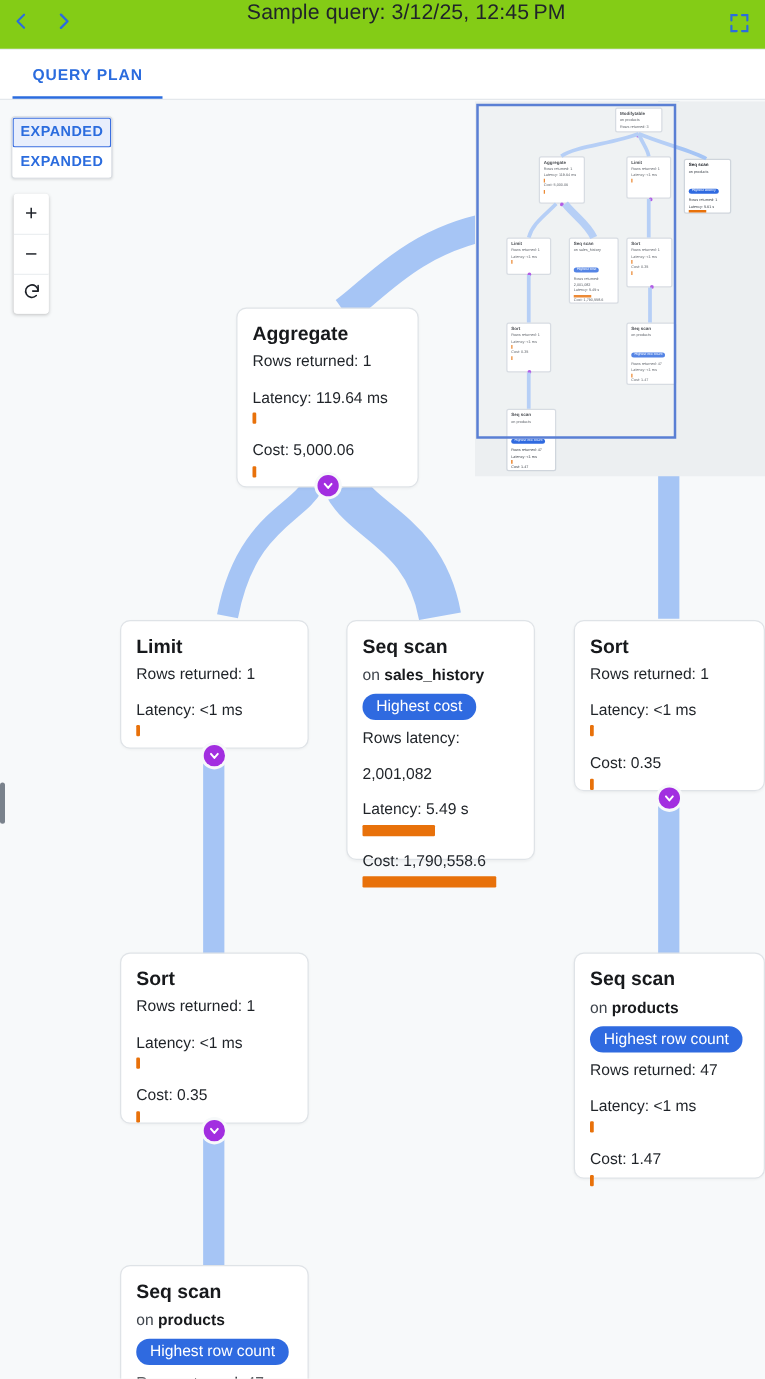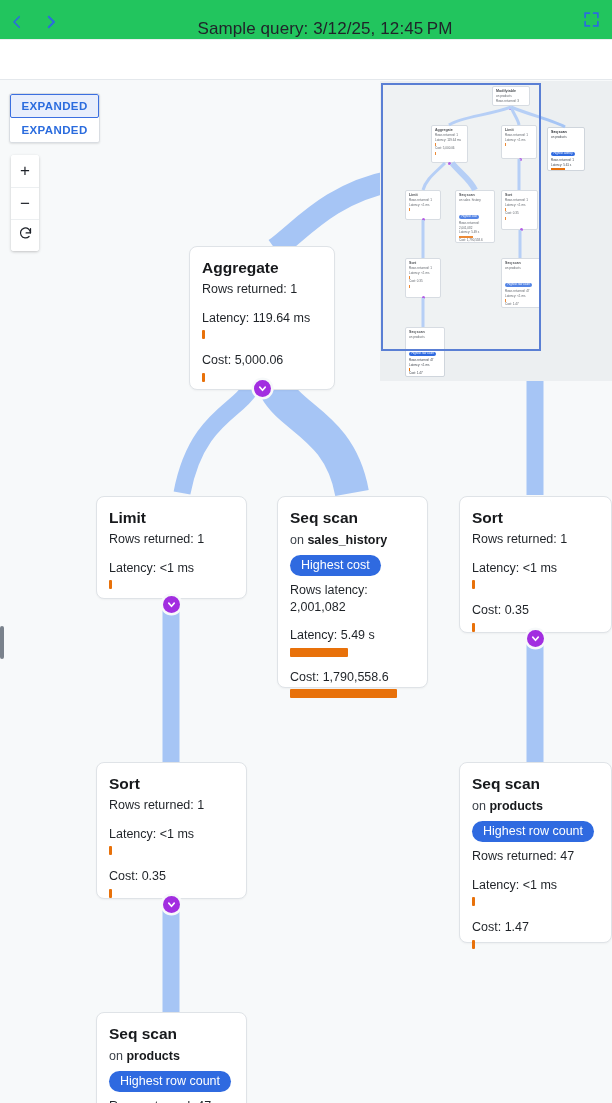--- a/index.html
+++ b/index.html
@@ -7,21 +7,21 @@
     width: 612px; height: 1103px;
     font-family: "Liberation Sans", sans-serif;
     background: #f7f9fa;
     overflow: hidden;
   }
   #root { position: relative; width: 612px; height: 1103px; }
 
   
   .header {
     position: absolute; top: 0; left: 0; width: 612px; height: 40px;
-    background: #22c55e; display: flex; align-items: flex-end;
+    background: #84cc16; display: flex; align-items: flex-start;
     border-bottom: 1px solid #eceff1;
   }
   .nav-arrow {
     width: 34px; height: 34px; display: flex; align-items: center;
     justify-content: center; color: #2b6cde; font-size: 20px;
     cursor: pointer; user-select: none;
   }
   .nav-arrow svg { display: block; }
   .header-title {
     flex: 1; text-align: center; font-size: 17px; color: #20242a;
@@ -51,21 +51,21 @@
 
   
   .canvas {
     position: absolute; top: 81px; left: 0; width: 612px; height: 1022px;
     background: #f7f9fa; overflow: hidden;
   }
   .edge-layer { position: absolute; inset: 0; }
 
   
   .mode-toggle {
-    position: absolute; left: 9px; top: 12px; width: 91px;
+    position: absolute; left: 9px; top: 12px; width: 81px;
     background: #fff; border: 1px solid #d9dde2; border-radius: 3px;
     box-shadow: 0 1px 2px rgba(0,0,0,.10); overflow: hidden; z-index: 30;
   }
   .mode-btn {
     height: 24px; display: flex; align-items: center; justify-content: center;
     font-size: 11.5px; font-weight: bold; letter-spacing: .4px;
     color: #2b6cde; cursor: pointer; background: #fff;
   }
   .mode-btn.sel { background: #e8eefc; border: 1.5px solid #3b6fe0; border-radius: 2px; }
 
@@ -176,20 +176,23 @@
           <polyline points="3 9 3 3 9 3"></polyline>
             <polyline points="15 3 21 3 21 9"></polyline>
           <polyline points="21 15 21 21 15 21"></polyline>
             <polyline points="9 21 3 21 3 15"></polyline>
         </svg>
       </span>
     </div>
   </div>
 
   <div class="tabbar">
+    <div class="tab active">
+      <span>QUERY PLAN</span>
+    </div>
   </div>
 
   <div class="canvas">
 
     <div class="ghost" style="left:400px; top:22px; width:196px; height:86px;">
       <div class="ghost-t">Modifytable</div>
       <div class="ghost-s">on products</div>
       <div class="ghost-s">Rows returned</div>
     </div>
     <div class="ghost-chev" style="left:463px; top:185px;"></div>
@@ -388,21 +391,21 @@
       </span>
     </div>
 
     <div class="node" style="left:277px; top:415px; width:151px; height:192px;">
       <div class="node-title">Seq scan</div>
       <div class="node-on">
         <span>on </span><b>sales_history</b>
       </div>
       <span class="badge">Highest cost</span>
       <div class="node-row" style="margin-top:6px;">Rows latency:</div>
-      <div class="node-row" style="margin-top:0;">2,001,082</div>
+      <div class="node-row" style="margin-top:12px;">2,001,082</div>
       <div class="node-row" style="margin-top:11px;">Latency: 5.49 s</div>
       <div class="bar" style="width:58px;"></div>
       <div class="node-row" style="margin-top:12px;">Cost: 1,790,558.6</div>
       <div class="bar" style="width:107px;"></div>
     </div>
 
     <div class="node" style="left:459px; top:415px; width:153px; height:137px;">
       <div class="node-title">Sort</div>
       <div class="node-row" style="margin-top:2px;">Rows returned: 1</div>
       <div class="node-row" style="margin-top:12px;">Latency: &lt;1 ms</div>

